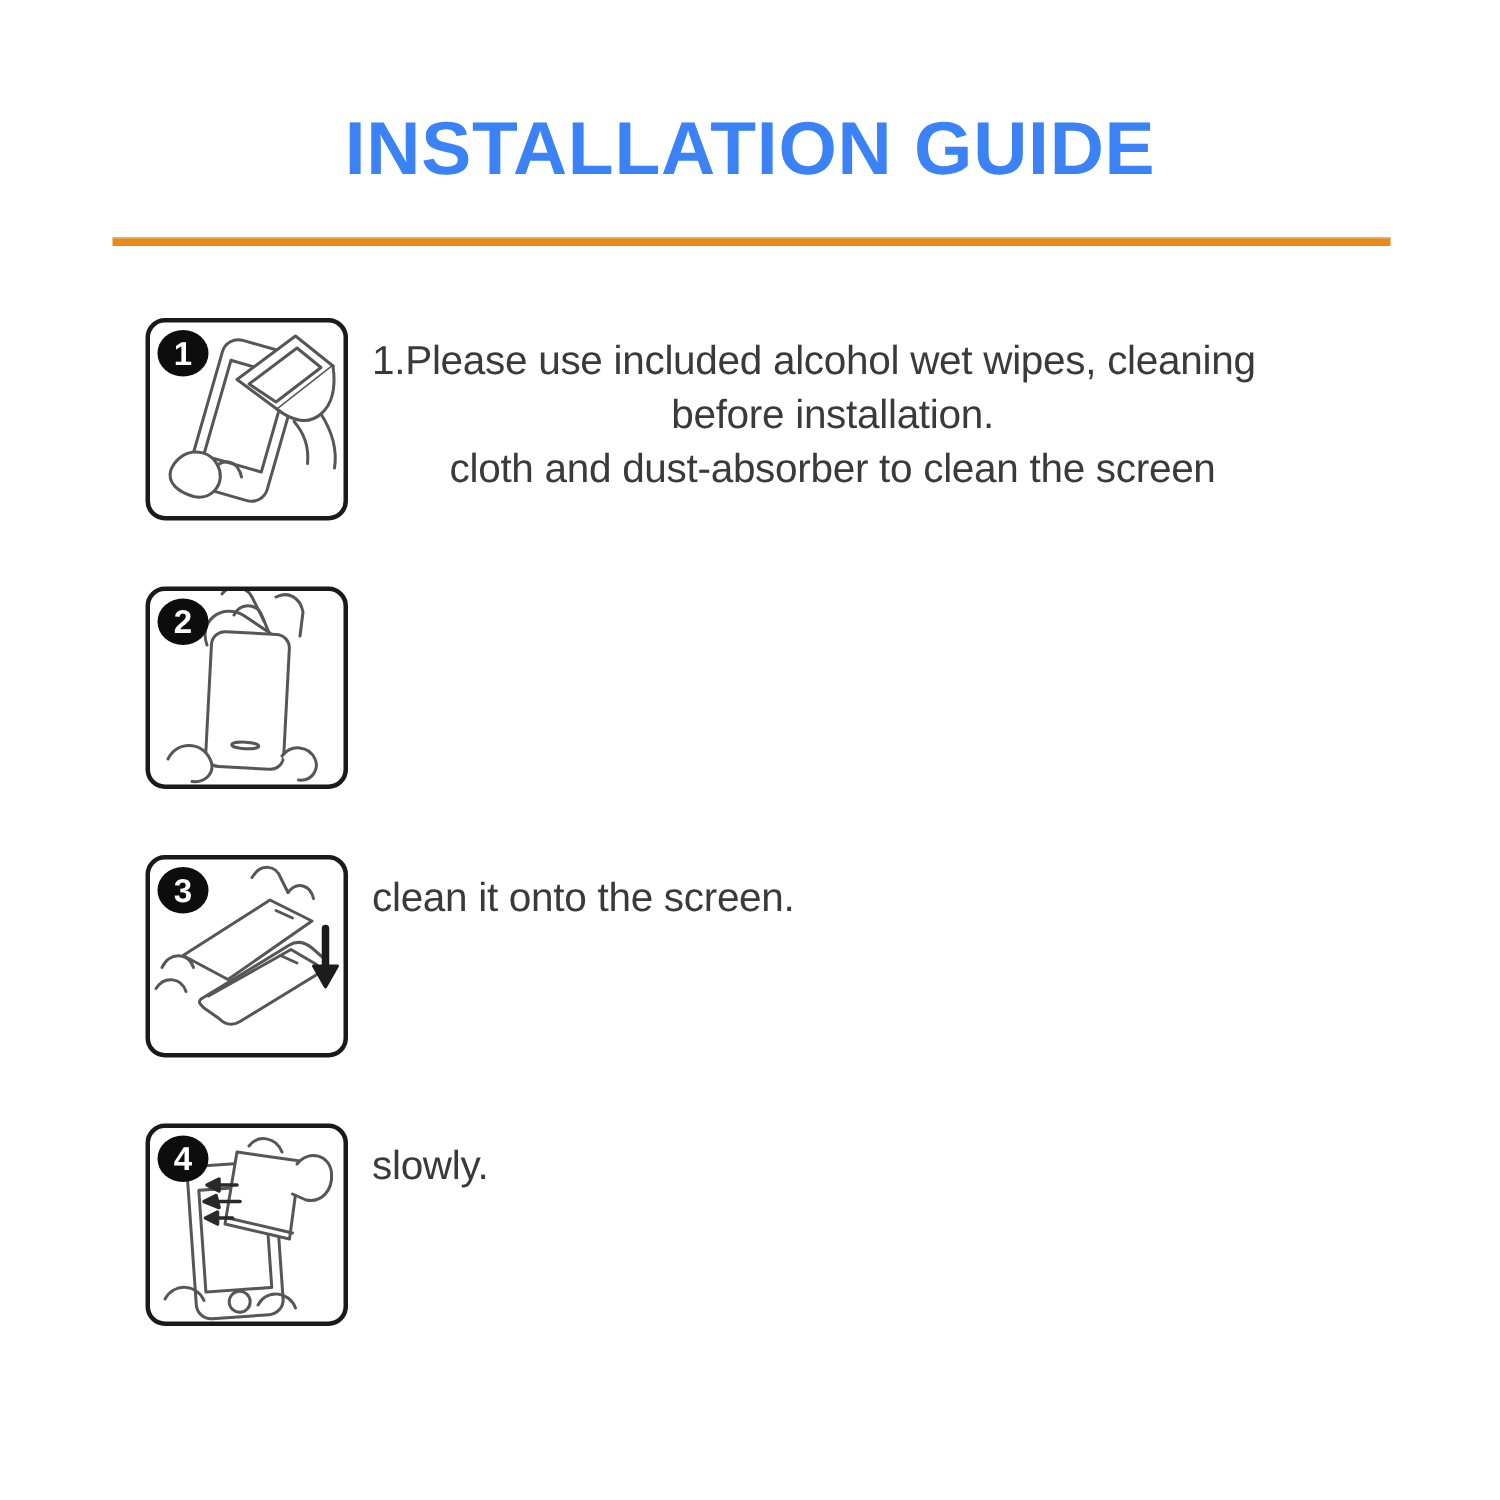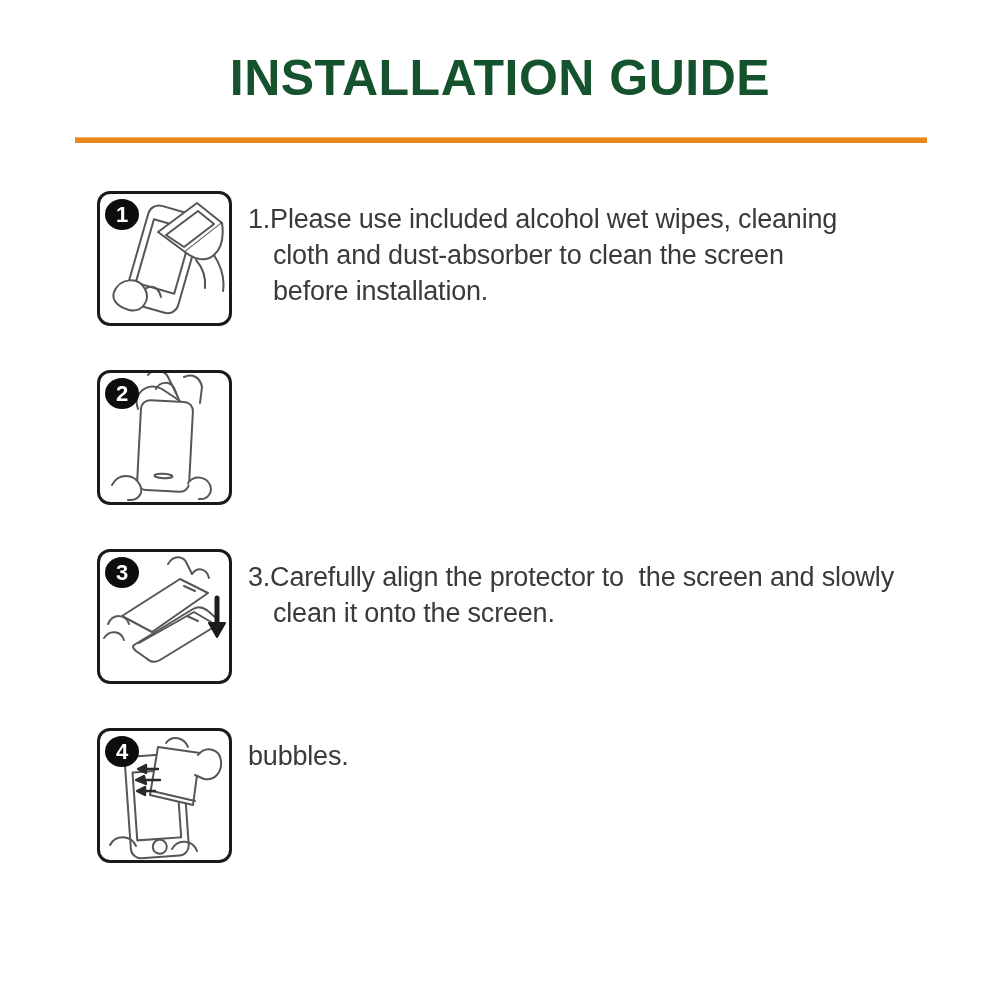--- a/index.html
+++ b/index.html
@@ -5,27 +5,27 @@
   html, body { margin: 0; padding: 0; }
   body {
     width: 1000px; height: 1000px;
     background: #ffffff;
     font-family: "Liberation Sans", sans-serif;
     overflow: hidden;
   }
   .page { position: relative; width: 1000px; height: 1000px; }
 
   .title {
-    margin: 15px;
-    padding-top: 34px;
+    margin: 0;
+    padding-top: 70px;
     text-align: center;
     font-size: 50px;
     font-weight: bold;
     letter-spacing: 0.5px;
-    color: #14532d;
+    color: #3b82f6;
   }
 
   .divider {
     height: 5px;
     width: 852px;
     margin: 30px 0 0 75px;
     background: #E8891D;
     border-top: 1px solid #F2B468;
   }
 
@@ -59,21 +59,21 @@
     z-index: 2;
   }
 
   .text {
     margin: 10px 0 0 16px;
     font-size: 27px;
     line-height: 36px;
     color: #3a3a3a;
     letter-spacing: -0.2px;
   }
-  .line { white-space: pre-wrap; padding-left: 25px; }
+  .line { white-space: pre-wrap; padding-left: 25px; text-align: center; }
   .line:first-child { padding-left: 0; }
 </style>
 </head>
 <body>
 
 <div class="page">
 
   <h1 class="title">INSTALLATION GUIDE</h1>
   <div class="divider"></div>
 
@@ -93,22 +93,22 @@
             <path d="M58 38 L97 9 L122 29 L85 58 Z" fill="#ffffff"></path>
             <path d="M66 41 L98 17 L114 30 L84 53 Z"></path>
             <path d="M85 58 C95 66 106 68 114 61 C122 54 124 43 122 29" fill="#ffffff"></path>
             <path d="M114 61 C121 72 125 84 123 97"></path>
             <path d="M96 66 C103 74 106 84 105 94"></path>
           </g>
         </svg>
       </div>
       <div class="text">
         <div class="line">1.Please use included alcohol wet wipes, cleaning</div>
+        <div class="line">before installation.</div>
         <div class="line">cloth and dust-absorber to clean the screen</div>
-        <div class="line">before installation.</div>
       </div>
     </div>
 
     <div class="row">
       <div class="illus">
         <span class="badge">2</span>
         <svg viewBox="0 0 129 129">
           <g fill="none" stroke="#565656" stroke-width="2" stroke-linecap="round" stroke-linejoin="round">
             <path d="M48 2 C52 -4 64 -4 68 4 L76 20"></path>
             <path d="M84 4 C92 0 100 4 102 14 L100 30"></path>
@@ -138,21 +138,20 @@
             <path d="M39 91 L94 60 L111 70"></path>
             <path d="M87 64 L98 69"></path>
             <path d="M22 64 L80 27 L108 41 L52 80 Z" fill="#ffffff"></path>
             <path d="M84 34 L95 39"></path>
             <line x1="117" y1="46" x2="117" y2="74" stroke="#1c1c1c" stroke-width="5"></line>
             <path d="M109 71 L117 85 L125 71 Z" fill="#1c1c1c" stroke="#1c1c1c"></path>
           </g>
         </svg>
       </div>
       <div class="text">
-        <div class="line">3.Carefully align the protector to  the screen and slowly</div>
         <div class="line">clean it onto the screen.</div>
       </div>
     </div>
 
     <div class="row">
       <div class="illus">
         <span class="badge">4</span>
         <svg viewBox="0 0 129 129">
           <g fill="none" stroke="#565656" stroke-width="2" stroke-linecap="round" stroke-linejoin="round">
             <g transform="rotate(-4 56 76)">
@@ -171,18 +170,18 @@
                 <path d="M46 34 L38 38 L46 42 Z" fill="#2a2a2a"></path>
               <line x1="60" y1="49" x2="40" y2="49"></line>
                 <path d="M44 45 L36 49 L46 53 Z" fill="#2a2a2a"></path>
               <line x1="55" y1="60" x2="41" y2="60"></line>
                 <path d="M45 56 L37 60 L45 64 Z" fill="#2a2a2a"></path>
             </g>
           </g>
         </svg>
       </div>
       <div class="text">
-        <div class="line">bubbles.</div>
+        <div class="line">slowly.</div>
       </div>
     </div>
 
   </div>
 </div>
 
 </body></html>

